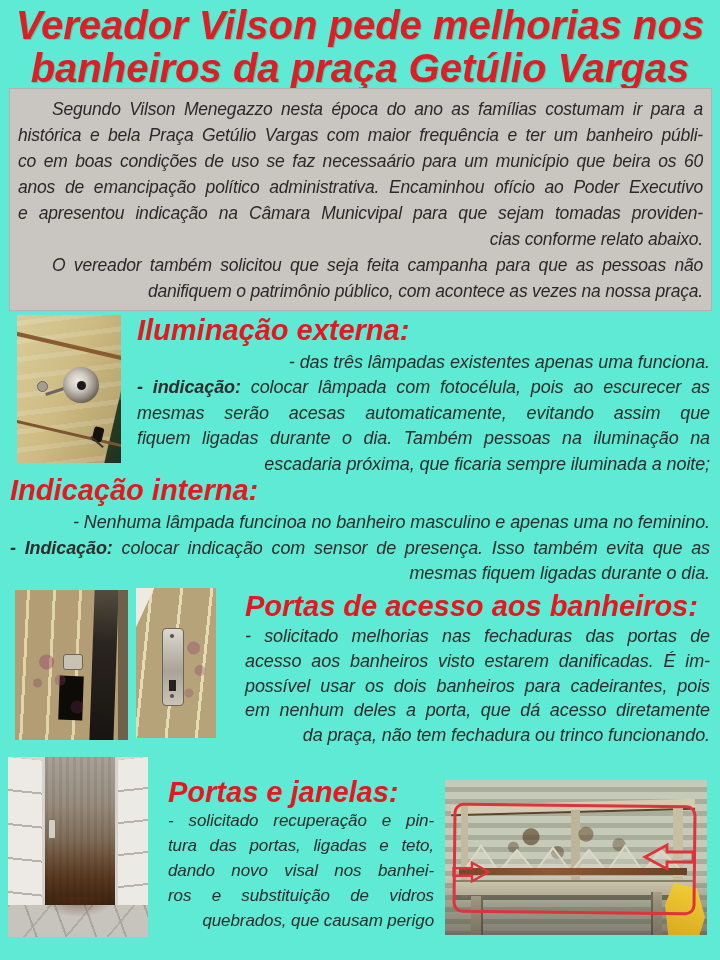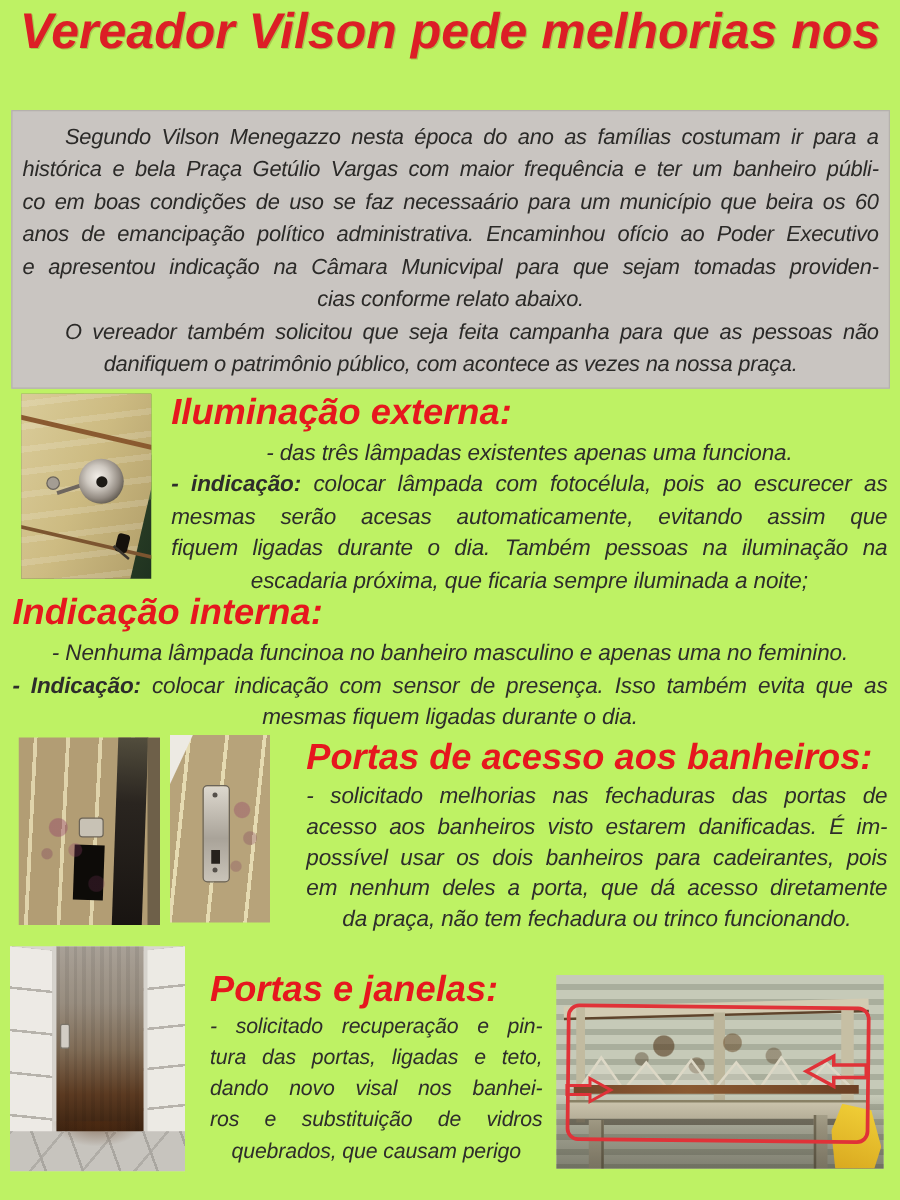--- a/index.html
+++ b/index.html
@@ -1,31 +1,31 @@
 <!DOCTYPE html>
 <html lang="pt" style="--title-red: #dc1e26; --heading-red: #e6171e; --intro-bg: #c9c5c1; --body-text: #2e2d2b; --annotation-red: #e03238;"><head>
 <meta charset="utf-8">
 <style>
   :root{
     --title-red:#dc1e26; --heading-red:#e6171e; --intro-bg:#c9c5c1;
     --body-text:#2e2d2b; --annotation-red:#e03238;
   }
   html,body{margin:0;padding:0;background:#ffffff;}
-  #page{position:relative;width:720px;height:960px;background:#bef264;overflow:hidden;
+  #page{position:relative;width:720px;height:960px;background:#5eead4;overflow:hidden;
         font-family:"Liberation Sans",sans-serif;font-style:italic;color:var(--body-text);}
   
   .title{position:absolute;left:0;top:4px;width:720px;text-align:center;
          font-weight:bold;font-size:40px;line-height:43px;color:var(--title-red);
          text-shadow:1px 1px 0 rgba(90,70,10,.25);}
   
   .introbox{position:absolute;left:9px;top:88px;width:703px;box-sizing:border-box;
             padding:7px 8px 6px 8px;background:var(--intro-bg);border:1px solid #b5b1ac;}
   .introbox .ln{font-size:17.5px;line-height:26px;letter-spacing:-.2px;color:#2b2a28;}
   .jline{text-align:justify;text-align-last:justify;}
-  .lline{text-align:center;}
+  .lline{text-align:right;}
   .indent{padding-left:34px;}
   
   .h{position:absolute;font-weight:bold;font-size:29px;line-height:36px;
      color:var(--heading-red);white-space:nowrap;}
   .body-col{position:absolute;}
   .bl{font-size:18px;letter-spacing:-.1px;}
   .b{font-weight:bold;}
   #ext-body .bl{line-height:25.4px;}
   #int-body .bl{line-height:25.5px;}
   #acc-body .bl{line-height:24.8px;}
@@ -142,20 +142,21 @@
   #ph-window .arrow-l{position:absolute;left:5px;top:80px;width:44px;height:24px;}
   #ph-window .arrow-r{position:absolute;left:196px;top:62px;width:54px;height:30px;}
 </style>
 </head>
 <body>
 
 <div id="page">
 
   <div class="title">
     <div>Vereador Vilson pede melhorias nos</div>
+    <div>banheiros da praça Getúlio Vargas</div>
   </div>
 
   <div class="introbox">
     <div class="ln jline indent">Segundo Vilson Menegazzo nesta época do ano as famílias costumam ir para a</div>
     <div class="ln jline">histórica e bela Praça Getúlio Vargas com maior frequência  e ter um banheiro públi-</div>
     <div class="ln jline">co em boas condições de uso se faz necessaário para um município que beira os 60</div>
     <div class="ln jline">anos de emancipação político administrativa. Encaminhou ofício ao Poder Executivo</div>
     <div class="ln jline">e apresentou indicação na Câmara Municvipal para que sejam tomadas providen-</div>
     <div class="ln lline">cias conforme relato abaixo.</div>
     <div class="ln jline indent">O vereador também solicitou que seja feita campanha para que as pessoas não</div>

